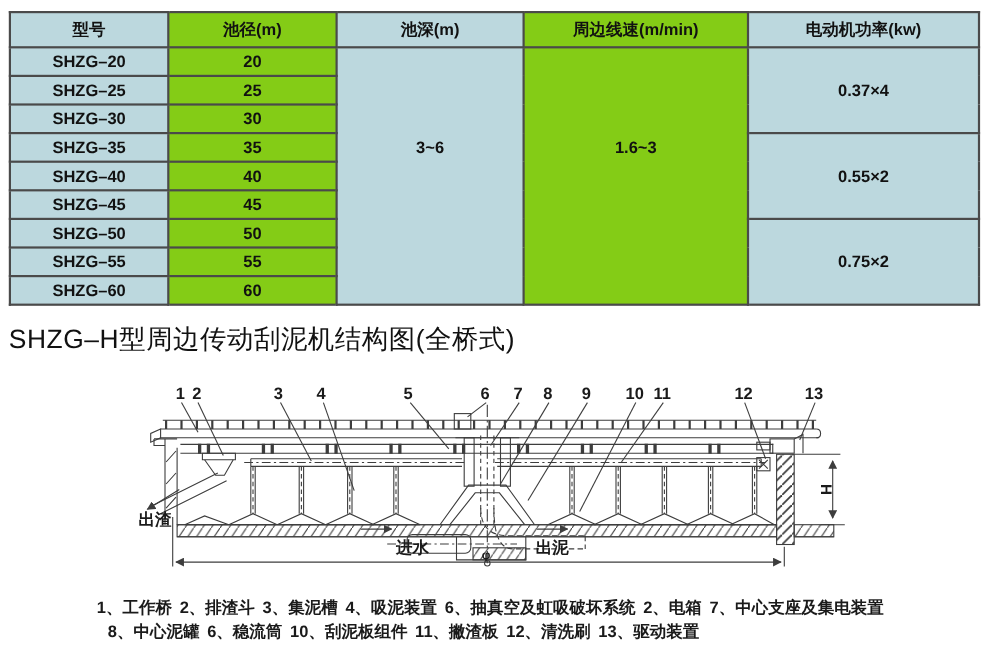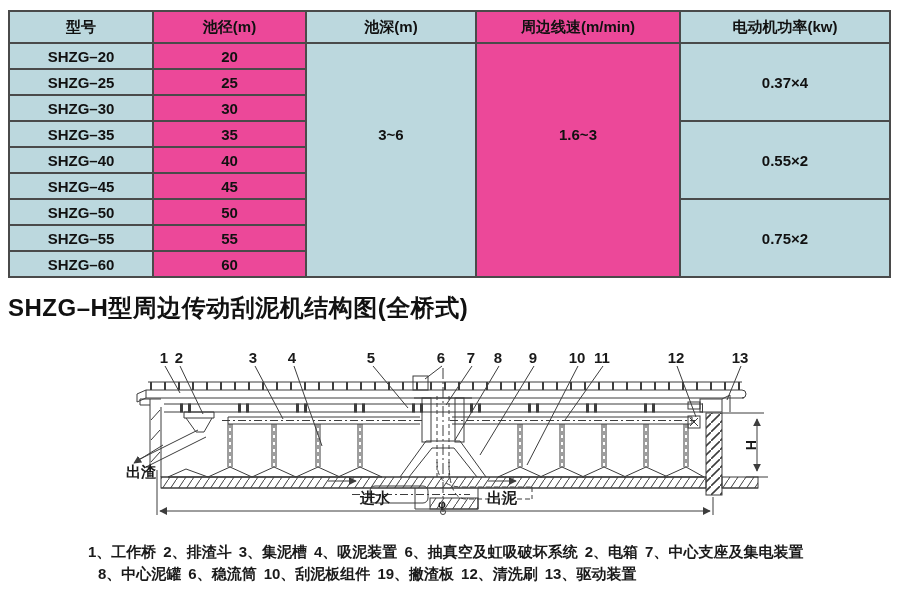--- a/index.html
+++ b/index.html
@@ -4,28 +4,28 @@
 <style>
   html,body{margin:0;padding:0;background:#fff;}
   body{width:897px;height:590px;position:relative;overflow:hidden;
        font-family:"Liberation Sans","DejaVu Sans",sans-serif;color:#111;}
 
   
   .spec-table{position:absolute;left:8px;top:10px;border-collapse:collapse;
               table-layout:fixed;width:881px;}
   .spec-table th,.spec-table td{border:2px solid #4a4a4a;text-align:center;
               vertical-align:middle;font-weight:bold;font-size:15px;color:#111;
-              padding:0;background:#ec4899;}
+              padding:0;background:#84cc16;}
   .spec-table th{height:30px;font-size:15px;}
   .spec-table td{height:24px;}
   .c-blue{background:#bcd8de !important;margin-top:36px;}
   .lift span{display:inline-block;transform:translateY(-26px);}
 
   
-  .sec-title{position:absolute;left:8px;top:292px;font-size:24px;font-weight:bold;
+  .sec-title{position:absolute;left:8px;top:292px;font-size:24px;font-weight:normal;
              letter-spacing:0.5px;white-space:nowrap;}
 
   
   .diagram{position:absolute;left:0;top:340px;width:897px;height:196px;}
   .diagram text{font-family:"Liberation Sans","DejaVu Sans",sans-serif;
                 font-weight:bold;fill:#1a1a1a;}
   .num{font-size:15px;}
   .cjk{font-size:15px;}
   .dim{font-size:14px;}
   .phi{font-size:11px;font-weight:normal;}
@@ -334,15 +334,15 @@
     <text class="num" x="676" y="363">12</text>
     <text class="num" x="740" y="363">13</text>
   </g>
 </svg>
 
 <div class="legend">
   <div class="legend-line1">
     <span>1、工作桥</span><span>2、排渣斗</span><span>3、集泥槽</span><span>4、吸泥装置</span><span>6、抽真空及虹吸破坏系统</span><span>2、电箱</span><span>7、中心支座及集电装置</span>
   </div>
   <div class="legend-line2">
-    <span>8、中心泥罐</span><span>6、稳流筒</span><span>10、刮泥板组件</span><span>19、撇渣板</span><span>12、清洗刷</span><span>13、驱动装置</span>
+    <span>8、中心泥罐</span><span>6、稳流筒</span><span>10、刮泥板组件</span><span>11、撇渣板</span><span>12、清洗刷</span><span>13、驱动装置</span>
   </div>
 </div>
 
 </body></html>

